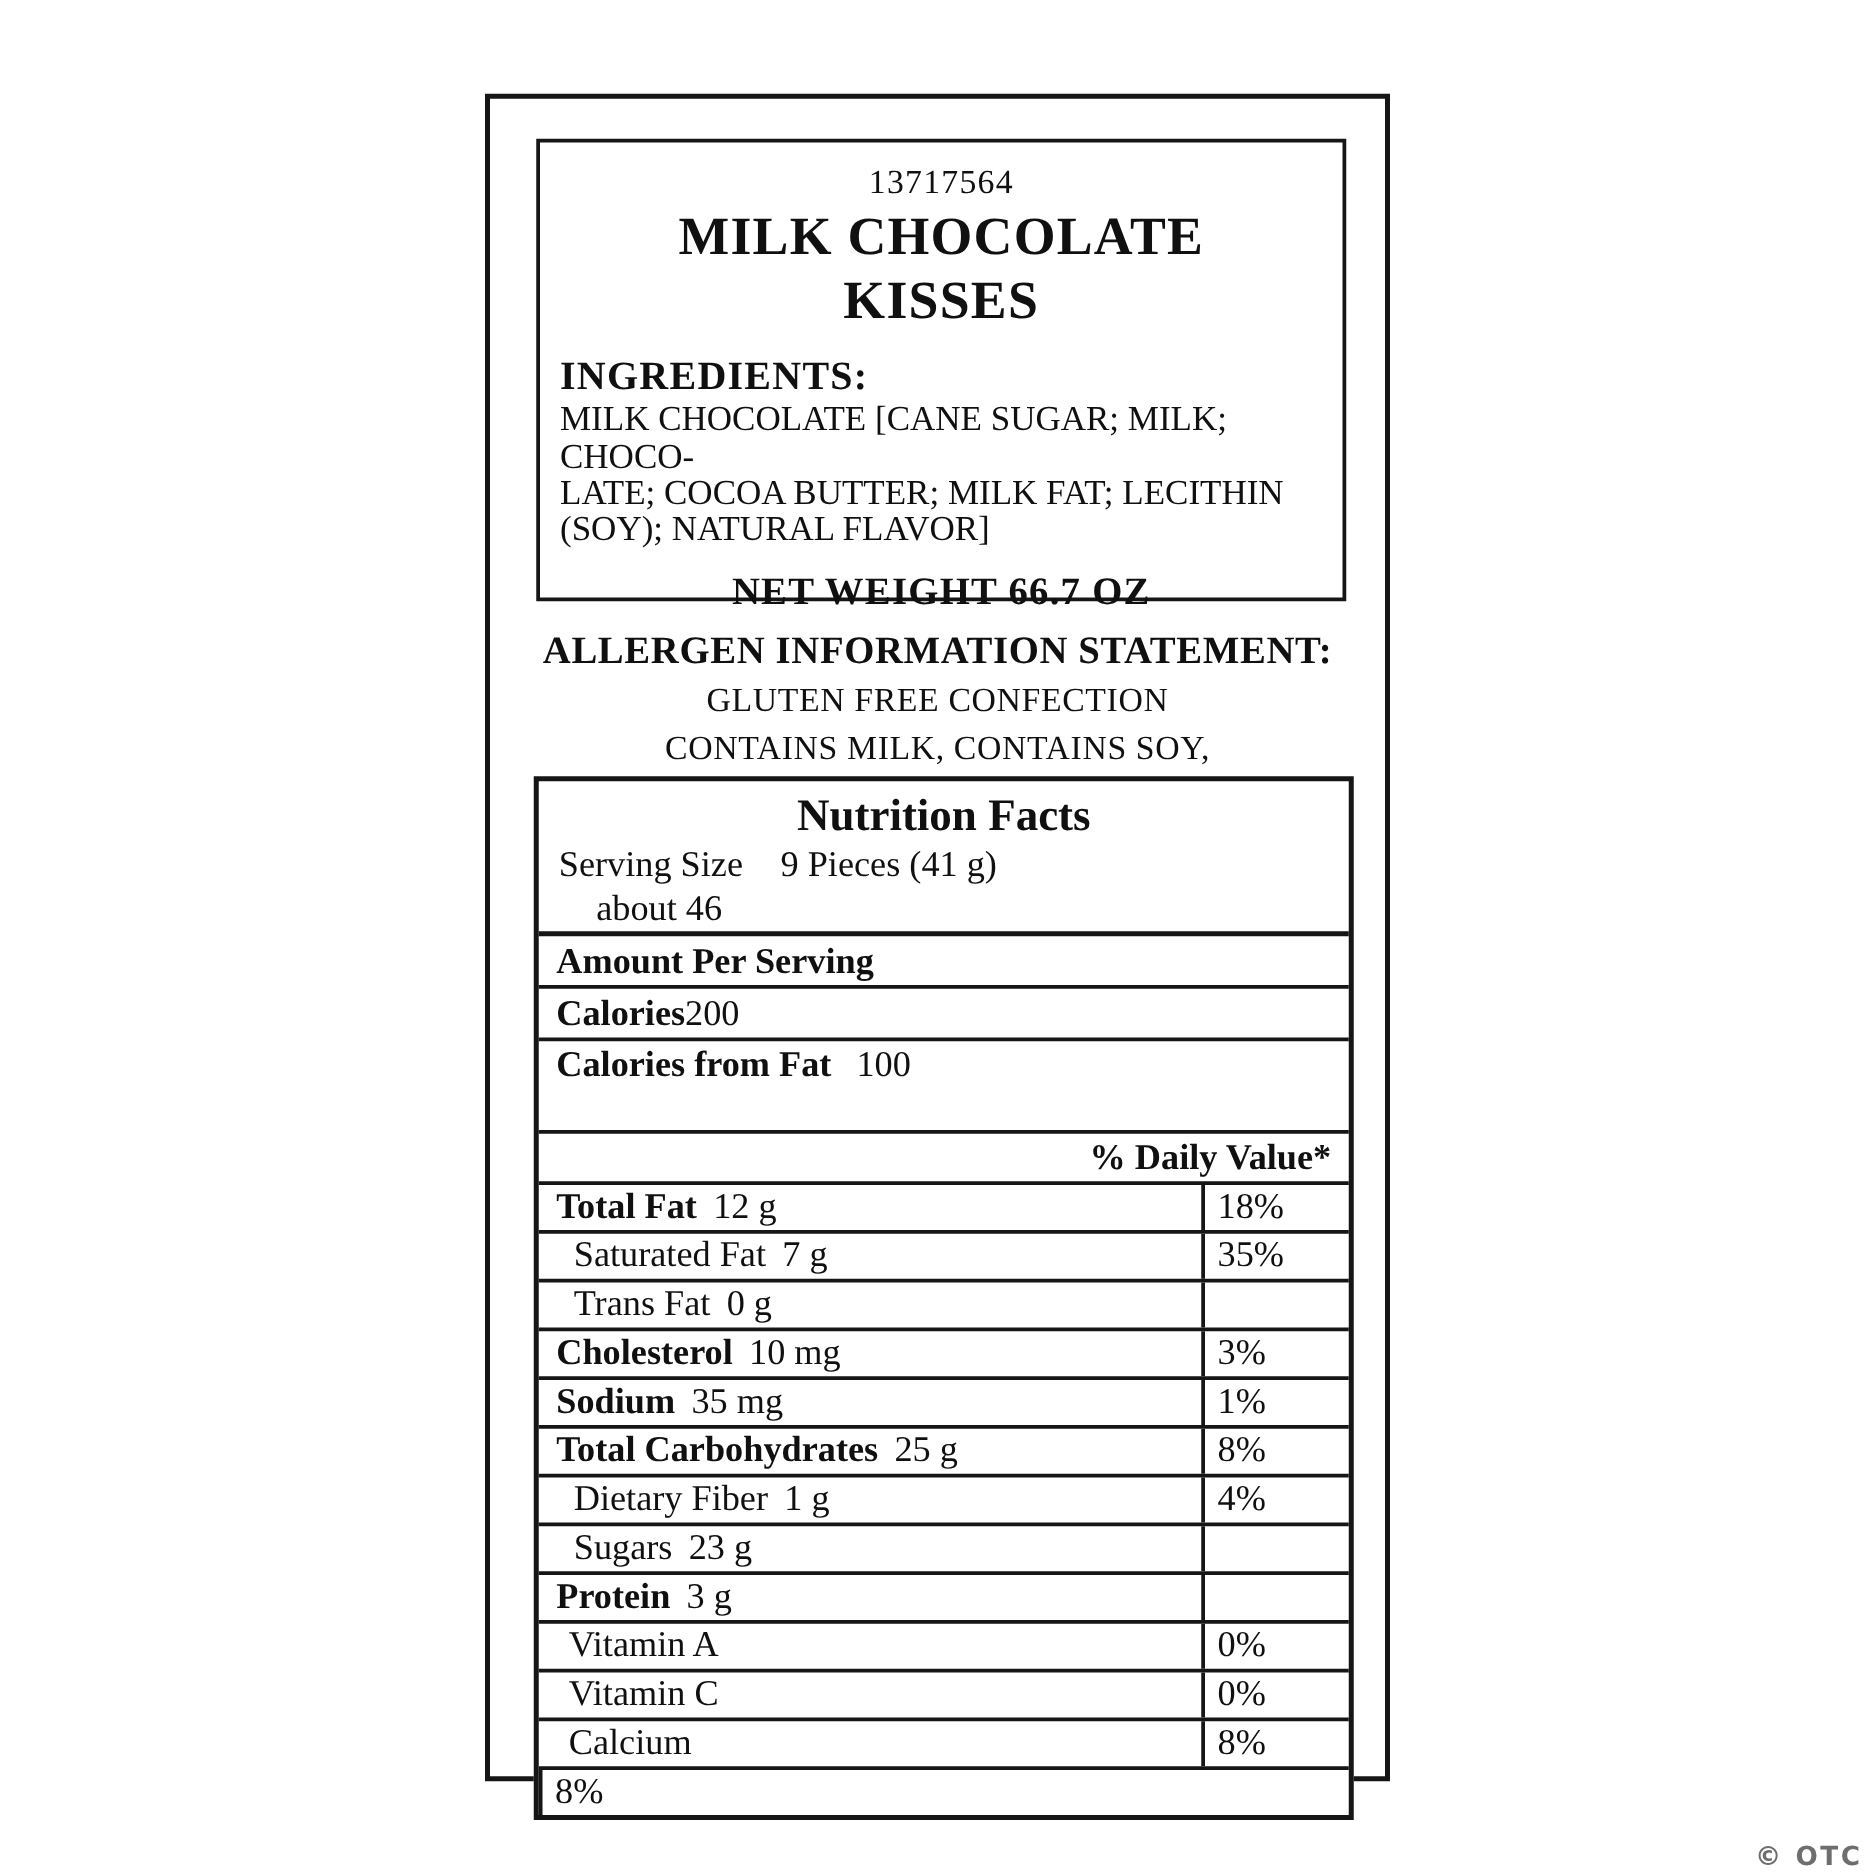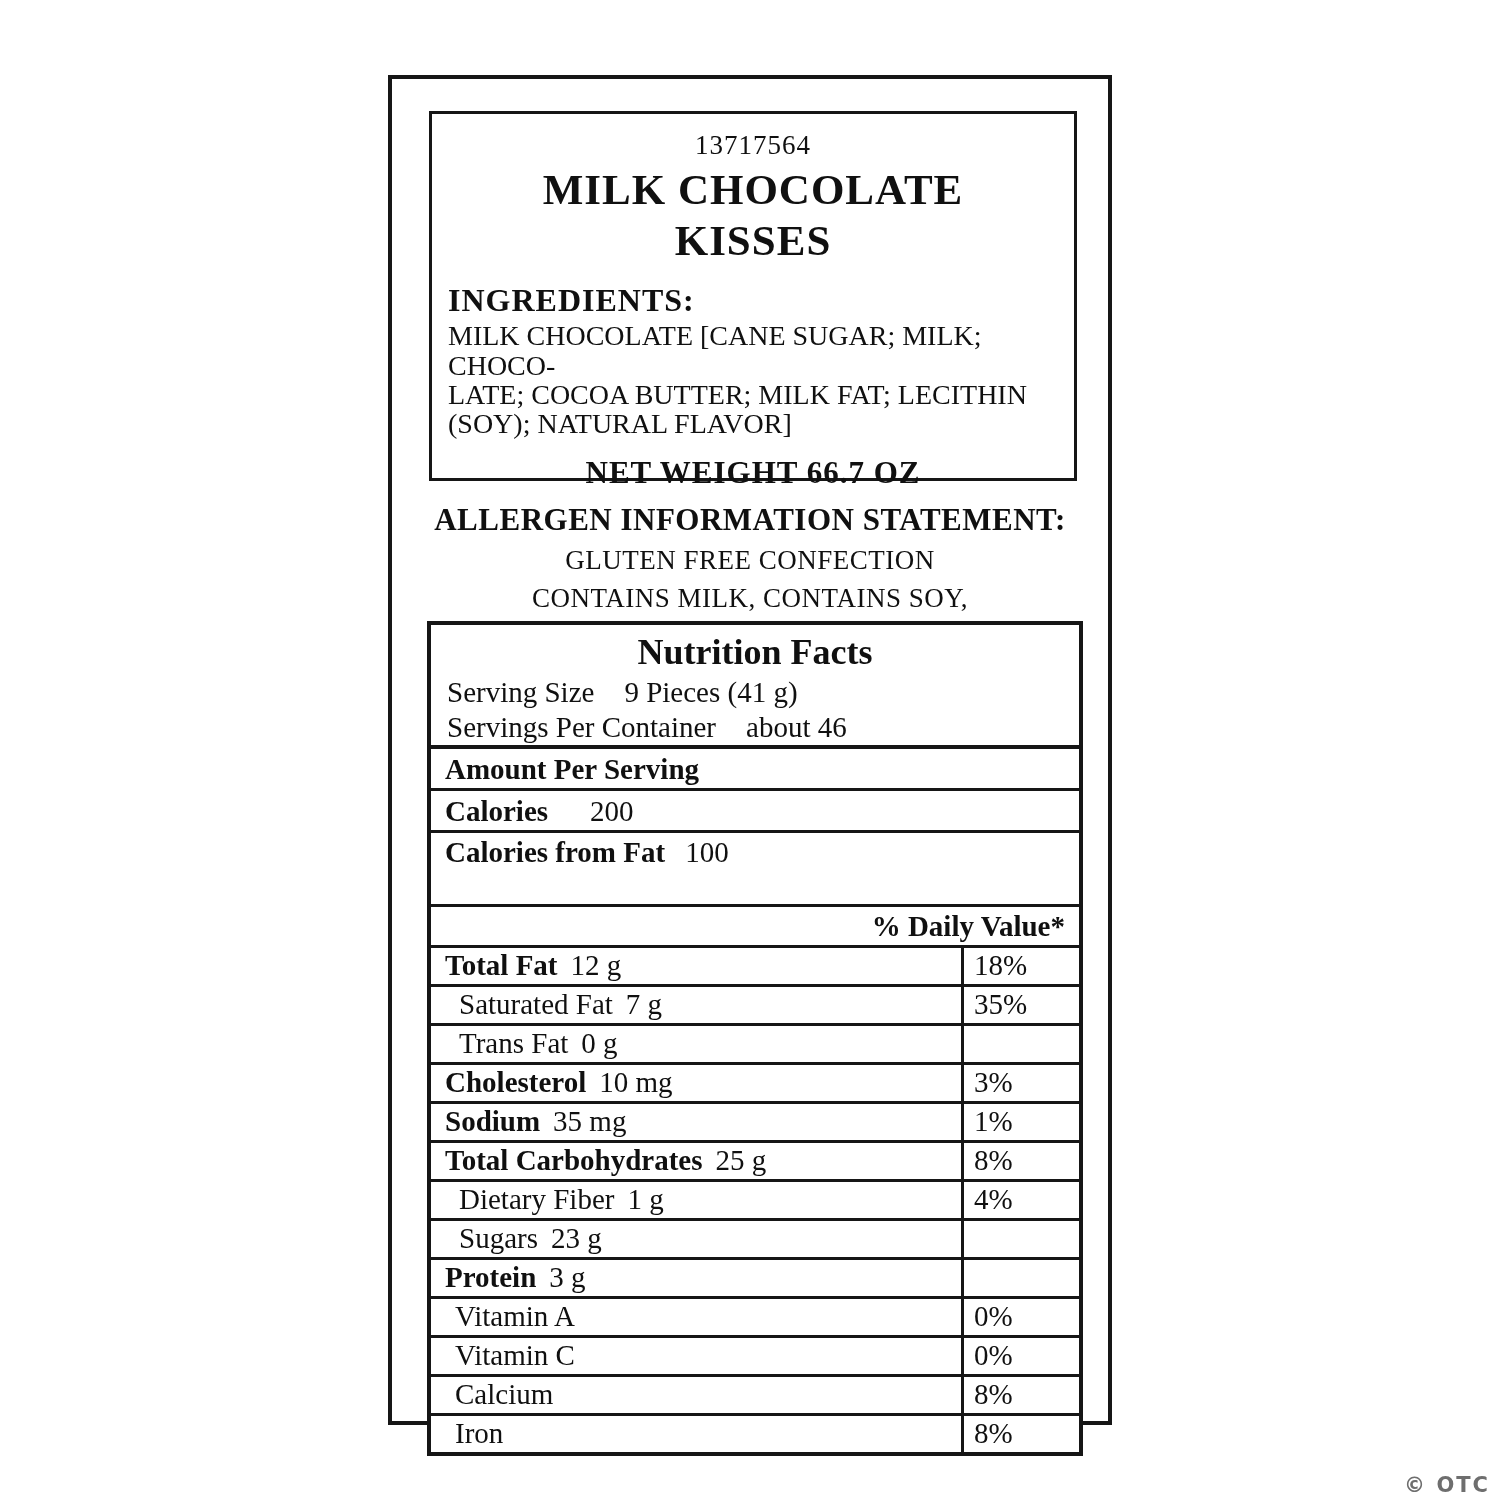--- a/index.html
+++ b/index.html
@@ -36,21 +36,21 @@
     font-size:29px;
   }
   .nf-title{text-align:center;font-size:36px;font-weight:bold;height:50px;line-height:54px;}
   .nf-serving{display:flex;padding-left:16px;height:35px;line-height:35px;}
   .nf-serving .val{margin-left:30px;}
   .sep-thick{border-bottom:4px solid #161616;}
   .sep{border-bottom:3px solid #161616;}
   .nf-amount{font-weight:bold;padding-left:14px;height:39px;line-height:40px;}
   .nf-cal{display:flex;padding-left:14px;height:39px;line-height:40px;}
   .nf-cal .lab{font-weight:bold;}
-  .nf-cal .val{margin-left:42px;font-weight:normal;}
+  .nf-cal .val{font-weight:normal;}
   .nf-calfat{display:flex;padding-left:14px;height:71px;line-height:38px;}
   .nf-calfat .lab{font-weight:bold;}
   .nf-calfat .val{margin-left:20px;}
   .nf-dv-header{text-align:right;font-weight:bold;padding-right:14px;height:38px;line-height:39px;}
   .nf-row{display:flex;height:36px;line-height:35px;}
   .nf-row:not(:last-child){border-bottom:3px solid #161616;justify-content:flex-end;}
   .nf-cell-label{flex:1 1 auto;padding-left:14px;box-sizing:border-box;overflow:hidden;white-space:nowrap;}
   .nf-row.sub .nf-cell-label{padding-left:28px;}
   .nf-row.vitamin .nf-cell-label{padding-left:24px;}
   .nf-row.main-bold .lab{font-weight:bold;}
@@ -89,21 +89,20 @@
     <div class="allergen-line">CONTAINS MILK, CONTAINS SOY,</div>
   </div>
 
   <div class="nutrition-box">
     <div class="nf-title">Nutrition Facts</div>
     <div class="nf-serving">
       <span class="lab">Serving Size</span>
       <span class="val">9 Pieces  (41 g)</span>
     </div>
     <div class="nf-serving sep-thick">
-      <span class="lab">Servings Per Container</span>
       <span class="val">about 46</span>
     </div>
     <div class="nf-amount sep">Amount Per Serving</div>
     <div class="nf-cal sep">
       <span class="lab">Calories</span>
       <span class="val">200</span>
     </div>
     <div class="nf-calfat sep">
       <span class="lab">Calories from Fat</span>
       <span class="val">100</span>
@@ -152,21 +151,20 @@
         </div>
         <div class="nf-row vitamin">
           <div class="nf-cell-label"><span class="lab">Vitamin C</span></div>
           <div class="nf-cell-dv">0%</div>
         </div>
         <div class="nf-row vitamin">
           <div class="nf-cell-label"><span class="lab">Calcium</span></div>
           <div class="nf-cell-dv">8%</div>
         </div>
         <div class="nf-row vitamin">
-          <div class="nf-cell-label"><span class="lab">Iron</span></div>
           <div class="nf-cell-dv">8%</div>
         </div>
       </div>
   </div>
 
 </div>
 
 <div class="watermark">© OTC</div>
 
 </body></html>

